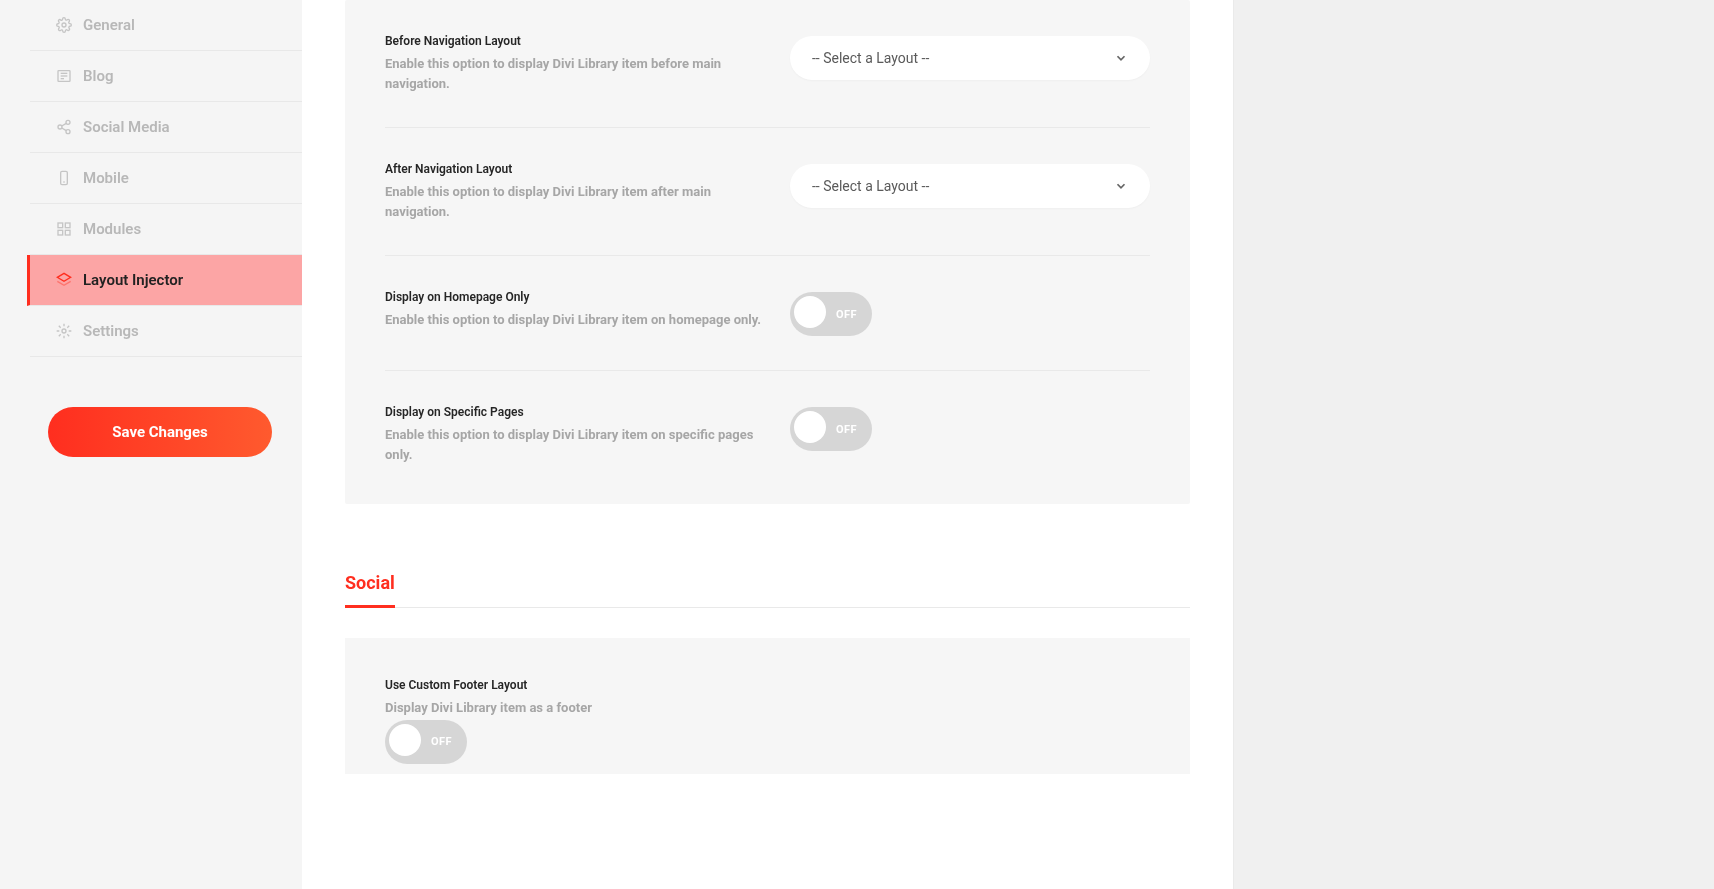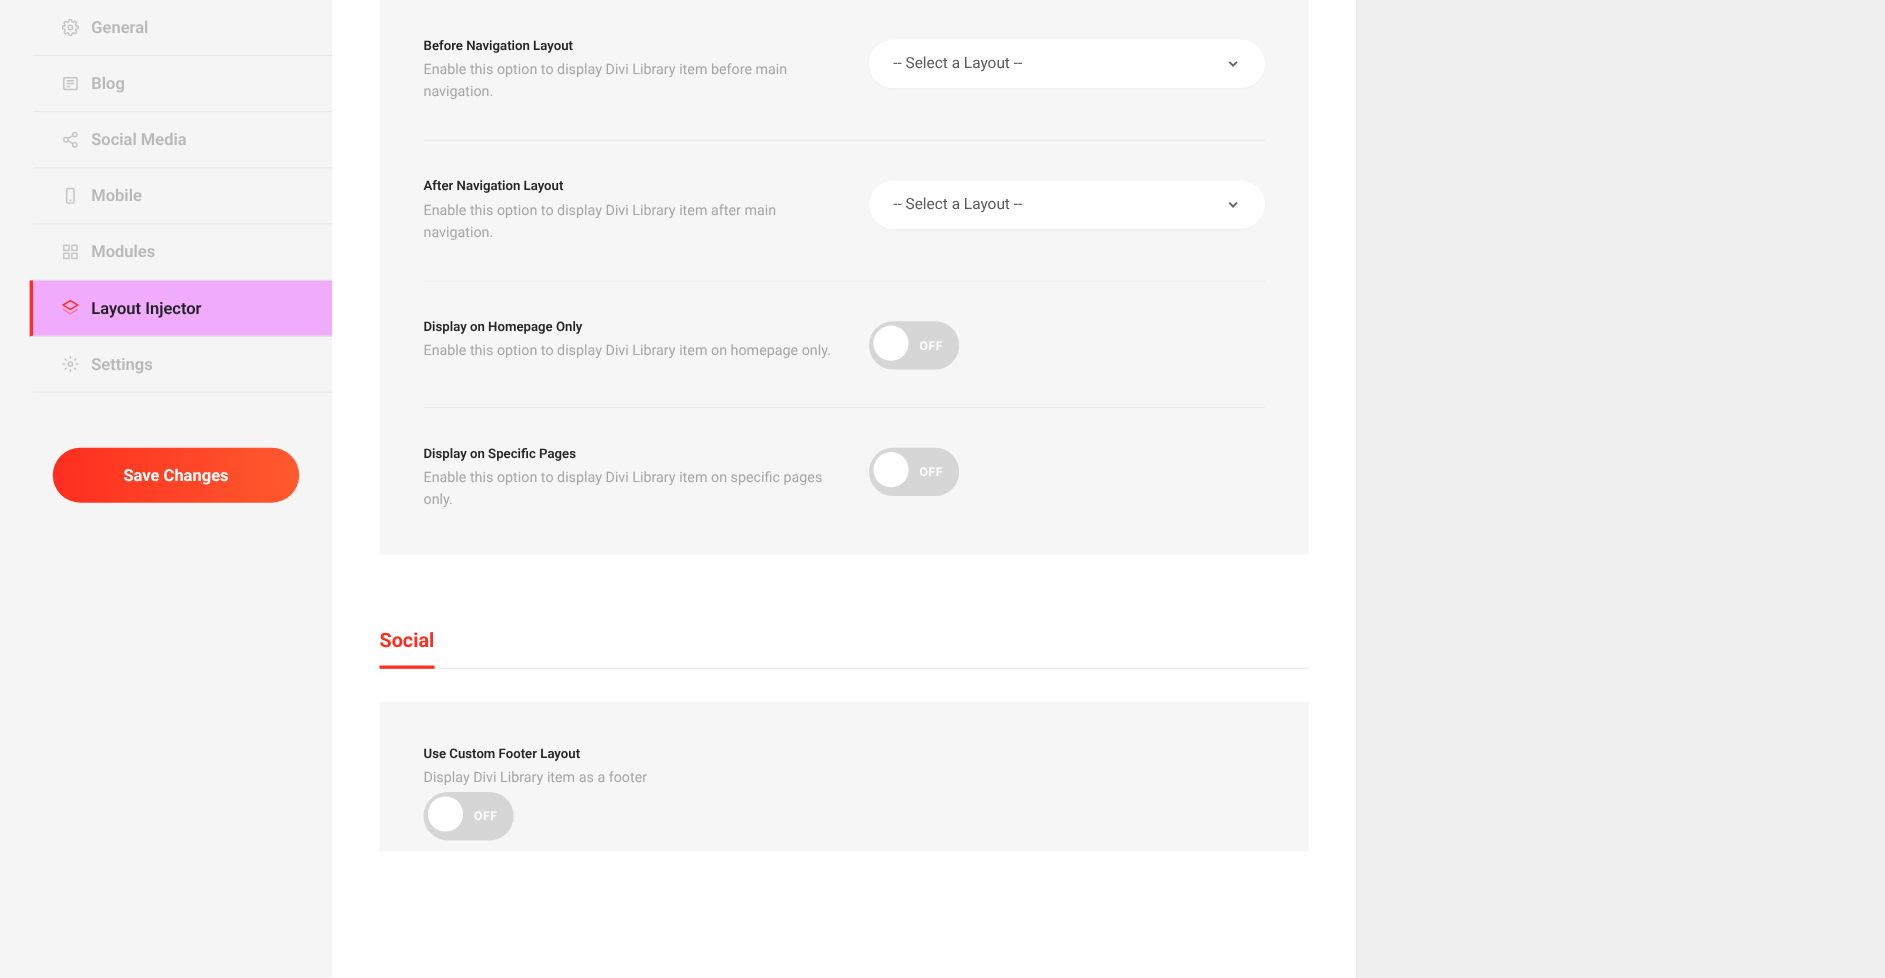--- a/index.html
+++ b/index.html
@@ -27,21 +27,21 @@
     display: flex;
     align-items: center;
     padding: 16px 20px 16px 25px;
     border-bottom: 1px solid #e8e8e8;
     cursor: pointer;
     color: #b8b8b8;
     font-weight: 600;
     font-size: 15px;
   }
   .sidebar-item.active {
-    background: #f0abfc;
+    background: #fca5a5;
     color: #222;
     border-left: 3px solid #ff2e1f;
     margin-left: -3px;
     padding-left: 25px;
   }
   .sidebar-item .icon {
     width: 18px;
     height: 18px;
     margin-right: 10px;
     display: inline-flex;
@@ -94,20 +94,21 @@
   .setting-title {
     font-size: 12px;
     font-weight: 600;
     color: #262626;
     margin-bottom: 6px;
   }
   .setting-desc {
     font-size: 13px;
     color: #a6a6a6;
     line-height: 1.5;
+    font-weight: bold;
   }
   .setting-right {
     width: 360px;
     display: flex;
     align-items: flex-end;
     padding-top: 2px;
   }
   .select-box {
     background: #fff;
     border-radius: 30px;

